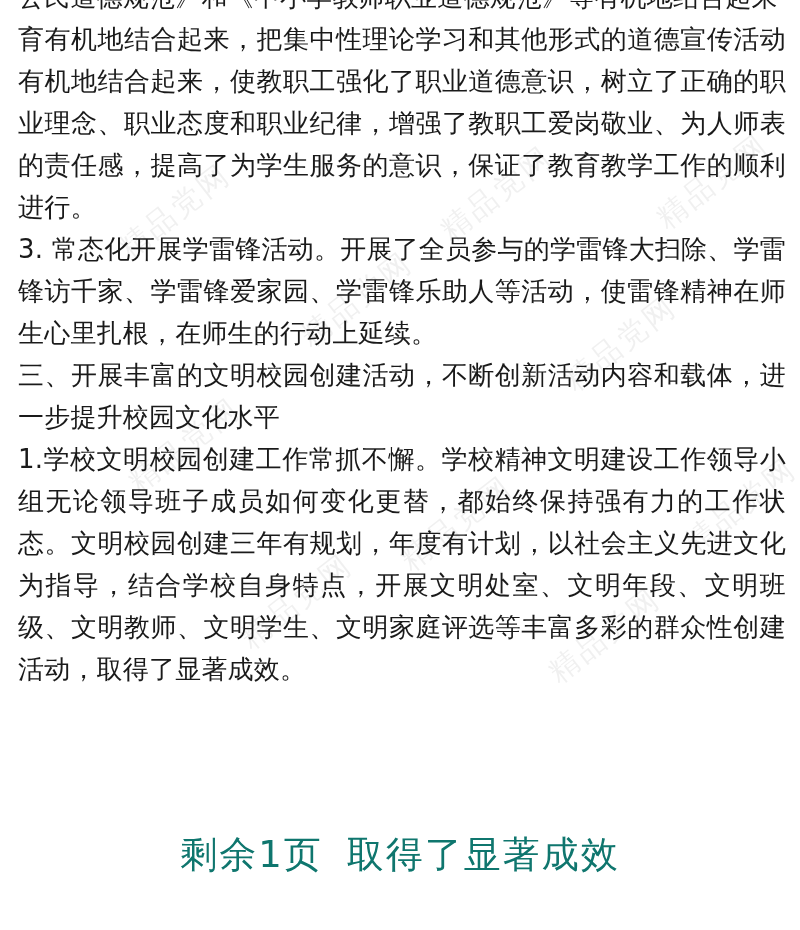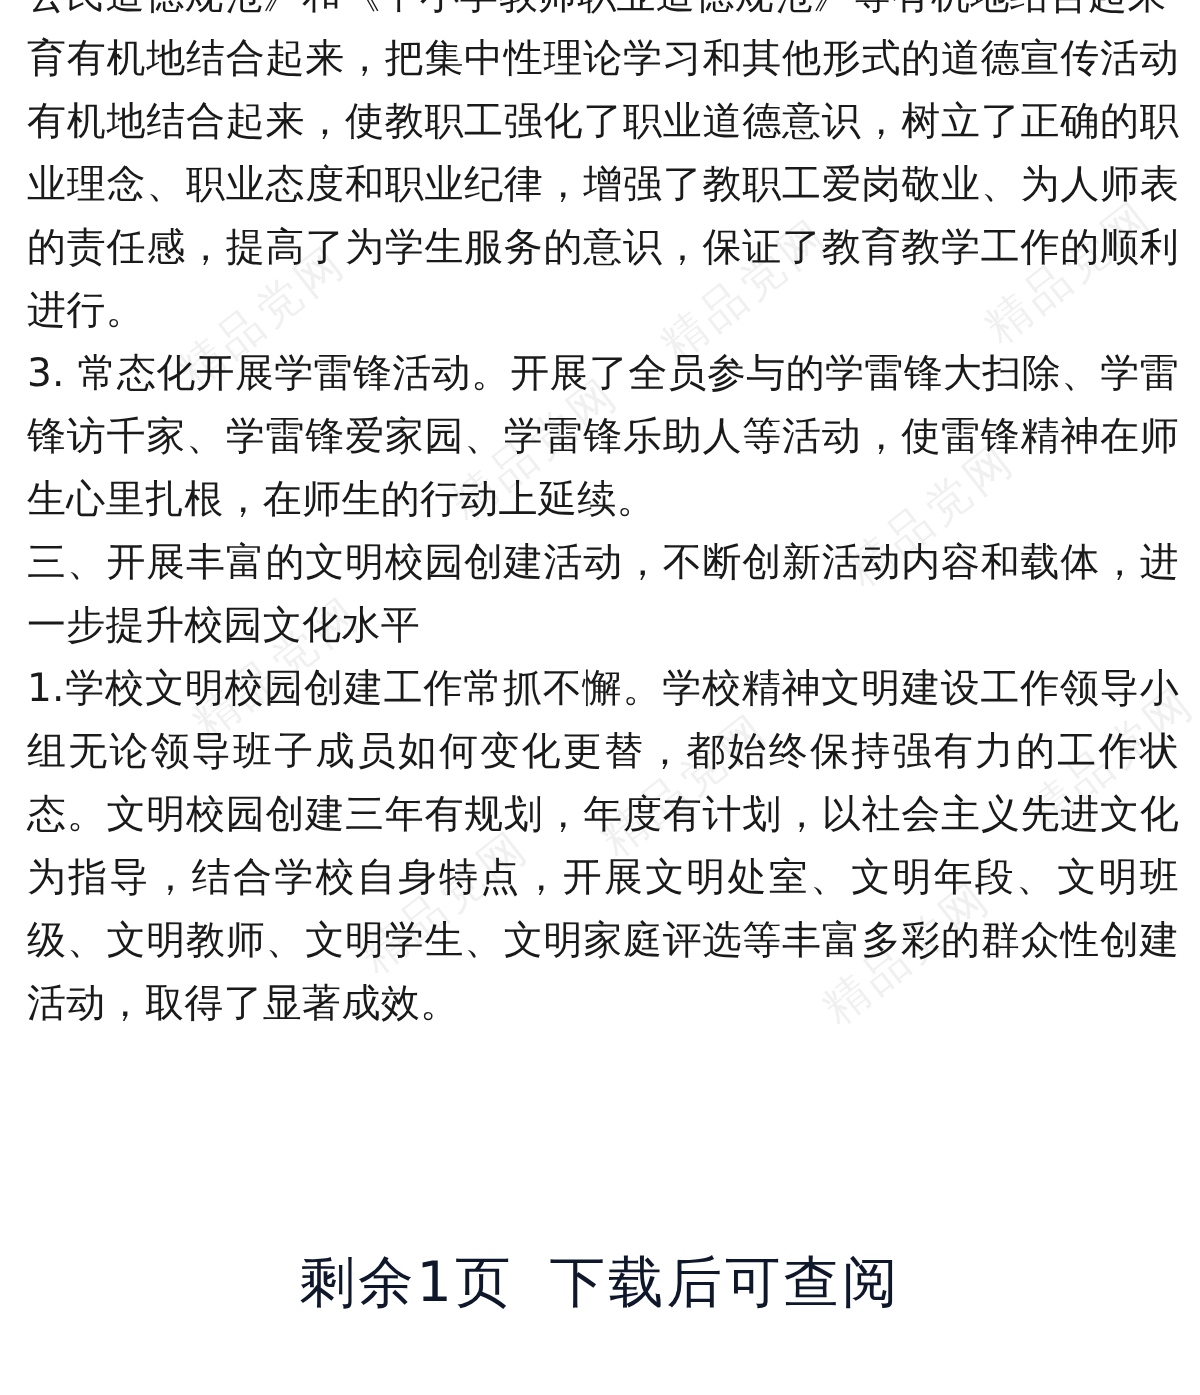--- a/index.html
+++ b/index.html
@@ -96,21 +96,21 @@
     left: 0;
     top: 828px;
     width: 800px;
     text-align: center;
     z-index: 4;
   }
   #paywall-notice .notice-text {
     display: inline-block;
     font-size: 37px;
     line-height: 54px;
-    color: #0f172a;
+    color: #0f766e;
     letter-spacing: 2px;
     font-family: "DejaVu Sans", "Liberation Sans", sans-serif;
   }
   .notice-gap {
     display: inline-block;
     width: 24px;
   }
 </style>
 </head>
 <body>
@@ -140,16 +140,16 @@
       <p class="para">育有机地结合起来，把集中性理论学习和其他形式的道德宣传活动有机地结合起来，使教职工强化了职业道德意识，树立了正确的职业理念、职业态度和职业纪律，增强了教职工爱岗敬业、为人师表的责任感，提高了为学生服务的意识，保证了教育教学工作的顺利进行。</p>
       <p class="para">3. 常态化开展学雷锋活动。开展了全员参与的学雷锋大扫除、学雷锋访千家、学雷锋爱家园、学雷锋乐助人等活动，使雷锋精神在师生心里扎根，在师生的行动上延续。</p>
       <p class="para">三、开展丰富的文明校园创建活动，不断创新活动内容和载体，进一步提升校园文化水平</p>
       <p class="para">1.学校文明校园创建工作常抓不懈。学校精神文明建设工作领导小组无论领导班子成员如何变化更替，都始终保持强有力的工作状态。文明校园创建三年有规划，年度有计划，以社会主义先进文化为指导，结合学校自身特点，开展文明处室、文明年段、文明班级、文明教师、文明学生、文明家庭评选等丰富多彩的群众性创建活动，取得了显著成效。</p>
 
     </div>
 
   </div>
 
   <div id="paywall-notice">
-    <span class="notice-text">剩余1页</span><span class="notice-gap"></span><span class="notice-text">下载后可查阅</span>
+    <span class="notice-text">剩余1页</span><span class="notice-gap"></span><span class="notice-text">取得了显著成效</span>
   </div>
 
 </div>
 
 </body></html>

